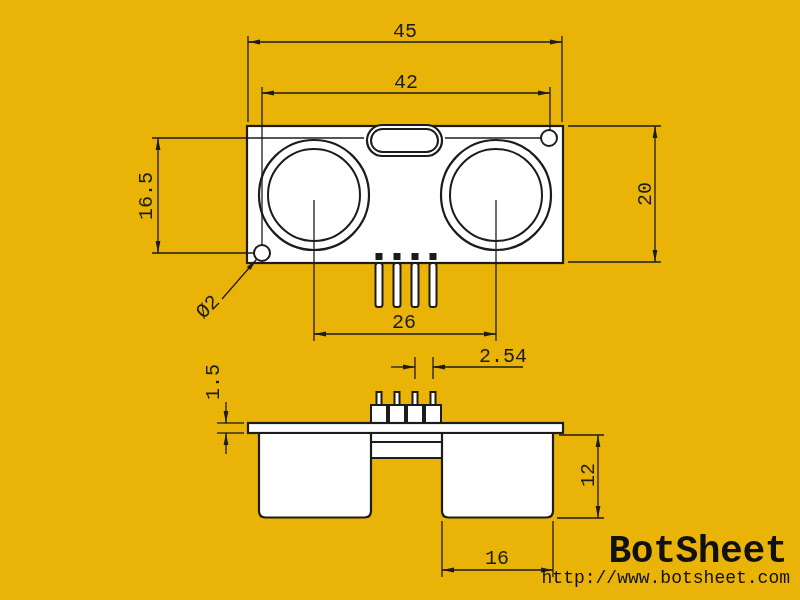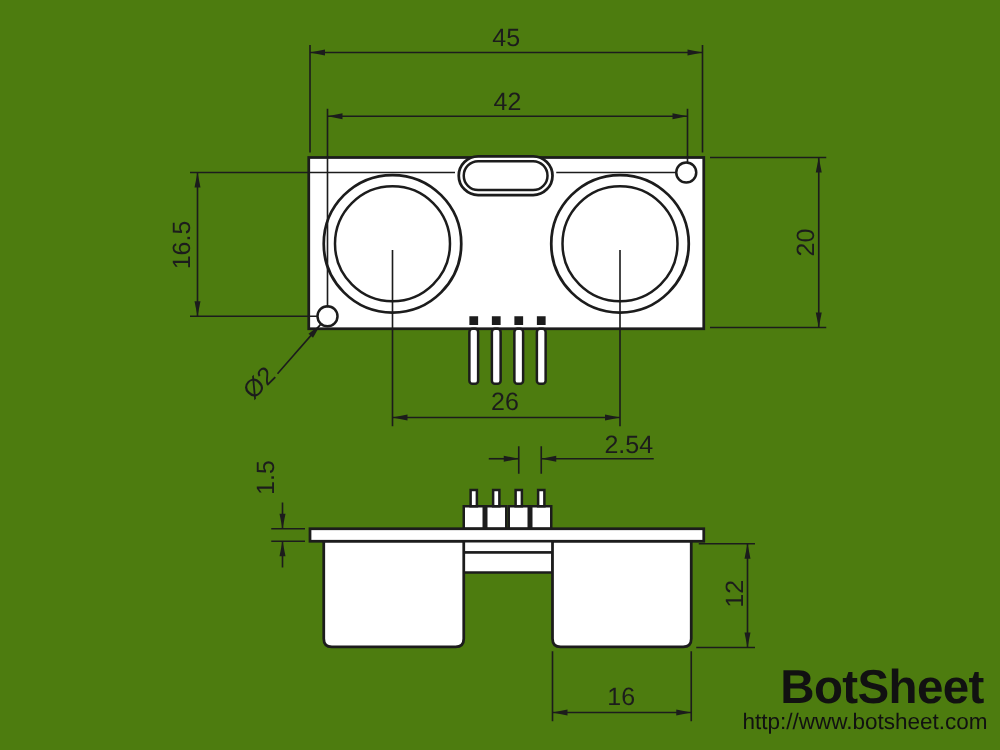--- a/index.html
+++ b/index.html
@@ -1,17 +1,17 @@
 <!DOCTYPE html>
 <html><head>
 <meta charset="utf-8">
 <style>
   html,body { margin:0; padding:0; background:#fff; }
-  .stage { position:relative; width:800px; height:600px; background:#4d7c0f; overflow:hidden;
-           font-family:Liberation Sans, sans-serif; }
+  .stage { position:relative; width:800px; height:600px; background:#eab308; overflow:hidden;
+           font-family:Liberation Mono, monospace; }
   svg { display:block; }
   .part   { fill:#ffffff; stroke:#1c1c1c; stroke-width:2.2; }
   .partthin { fill:#ffffff; stroke:#1c1c1c; stroke-width:2; }
   .solid  { fill:#1c1c1c; stroke:none; }
   .ext    { stroke:#1c1c1c; stroke-width:1.3; fill:none; }
   .dim2   { stroke:#1c1c1c; stroke-width:1.3; fill:none;
             marker-start:url(#ah); marker-end:url(#ah); }
   .dim1   { stroke:#1c1c1c; stroke-width:1.3; fill:none; marker-end:url(#ah); }
   .dash   { stroke:#a6a6a6; stroke-width:2.6; stroke-dasharray:5 5; fill:none; }
   .dimtext{ font-size:20px; fill:#1c1c1c; }

